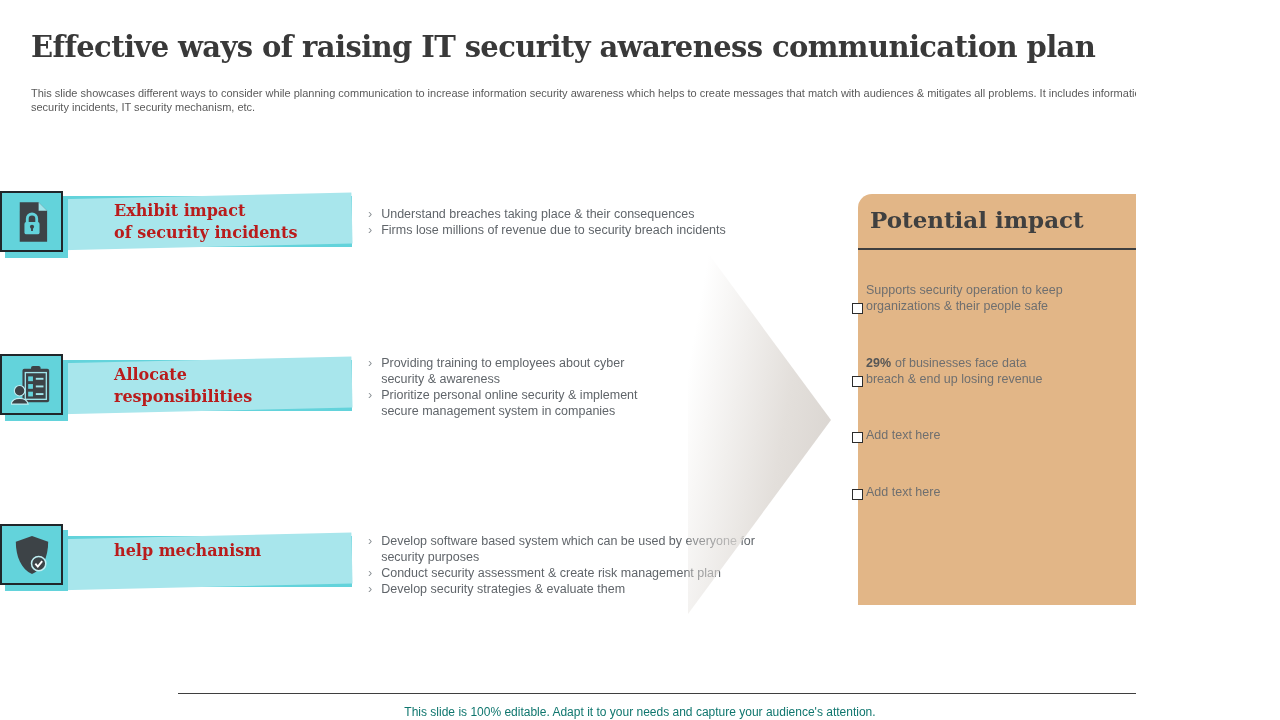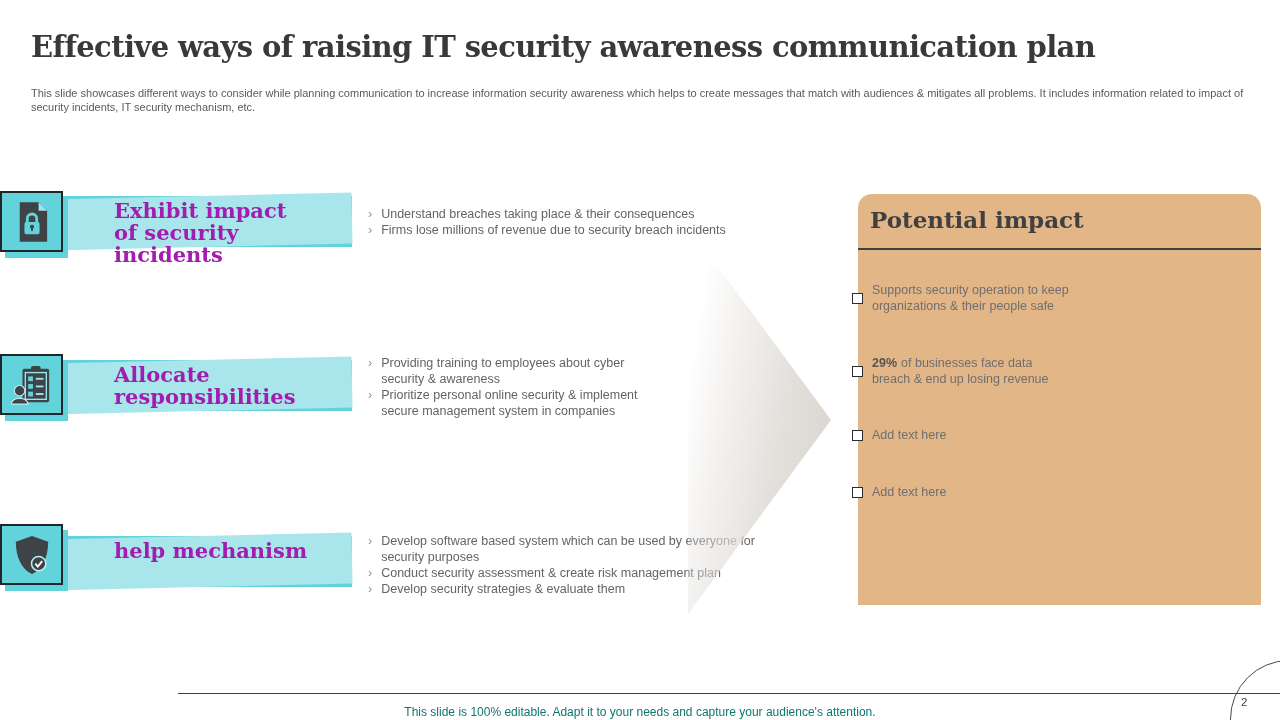--- a/index.html
+++ b/index.html
@@ -1,18 +1,18 @@
 <!DOCTYPE html>
 <html><head>
 <meta charset="utf-8">
 <style>
   * { margin:0; padding:0; box-sizing:border-box; }
   html,body { background:#fff; }
   .slide {
-    position:relative; width:1280px; height:720px; background:#ffffff;
+    position:relative; width:1136px; height:720px; background:#ffffff;
     overflow:hidden; z-index:0;
     font-family:"Liberation Sans", sans-serif;
   }
   
   .title {
     position:absolute; left:31px; top:30px; white-space:nowrap;
     font-family:"DejaVu Serif","Liberation Serif",serif;
     font-weight:bold; font-size:29px; letter-spacing:-0.6px; color:#393939;
   }
   .subtitle {
@@ -29,21 +29,21 @@
     position:absolute; left:50px; width:302px; height:51px; background:#63d3db;
     z-index:2;
   }
   .bar::before {
     content:""; position:absolute; inset:0; background:#a8e6ec;
     transform:rotate(-1.3deg); z-index:-1;
   }
   .bar-title {
     position:absolute; left:64px; top:4px;
     font-family:"DejaVu Serif","Liberation Serif",serif; font-weight:bold;
-    font-size:21px; line-height:22px; color:#a21caf;
+    font-size:16px; line-height:22px; color:#b91c1c;
   }
   .bar-title span { display:block; }
   .bullets { position:absolute; left:368px; list-style:none; }
   .bullets li { display:flex; gap:9px; font-size:12.5px; line-height:16px; color:#60656a; }
   .bm { color:#8a9094; flex:0 0 auto; }
   .r1 .iconbox { top:191px; } .r1 .bar { top:196px; } .r1 .bullets { top:206px; width:400px; }
   .r2 .iconbox { top:354px; } .r2 .bar { top:360px; } .r2 .bullets { top:355px; width:296px; }
   .r3 .iconbox { top:524px; } .r3 .bar { top:536px; } .r3 .bullets { top:533px; width:392px; }
   
   .arrow {
@@ -58,21 +58,21 @@
   }
   .panel-title {
     position:absolute; left:12px; top:12px;
     font-family:"DejaVu Serif","Liberation Serif",serif; font-weight:bold;
     font-size:23px; color:#404040;
   }
   .panel-divider {
     position:absolute; left:0; top:54px; width:100%; height:0;
     border-top:2px solid #3f3f3f;
   }
-  .p-item { position:absolute; left:-6px; display:flex; gap:9px; align-items:center; }
+  .p-item { position:absolute; left:-6px; display:flex; gap:3px; align-items:flex-end; }
   .p-item .sq {
     flex:0 0 auto; width:11px; height:11px; background:#fff;
     border:1.2px solid #2c2c2c;
   }
   .p-item p { font-size:12.5px; line-height:16px; color:#6f6f6f; }
   .p-item .lead { font-weight:bold; color:#565656; }
   .p-item .lead:not(:empty) { margin-right:4px; }
   .pi1 { top:88px; }  .pi1 p { width:222px; }
   .pi2 { top:161px; } .pi2 p { width:200px; }
   .pi3 { top:233px; } .pi3 p { width:240px; }

